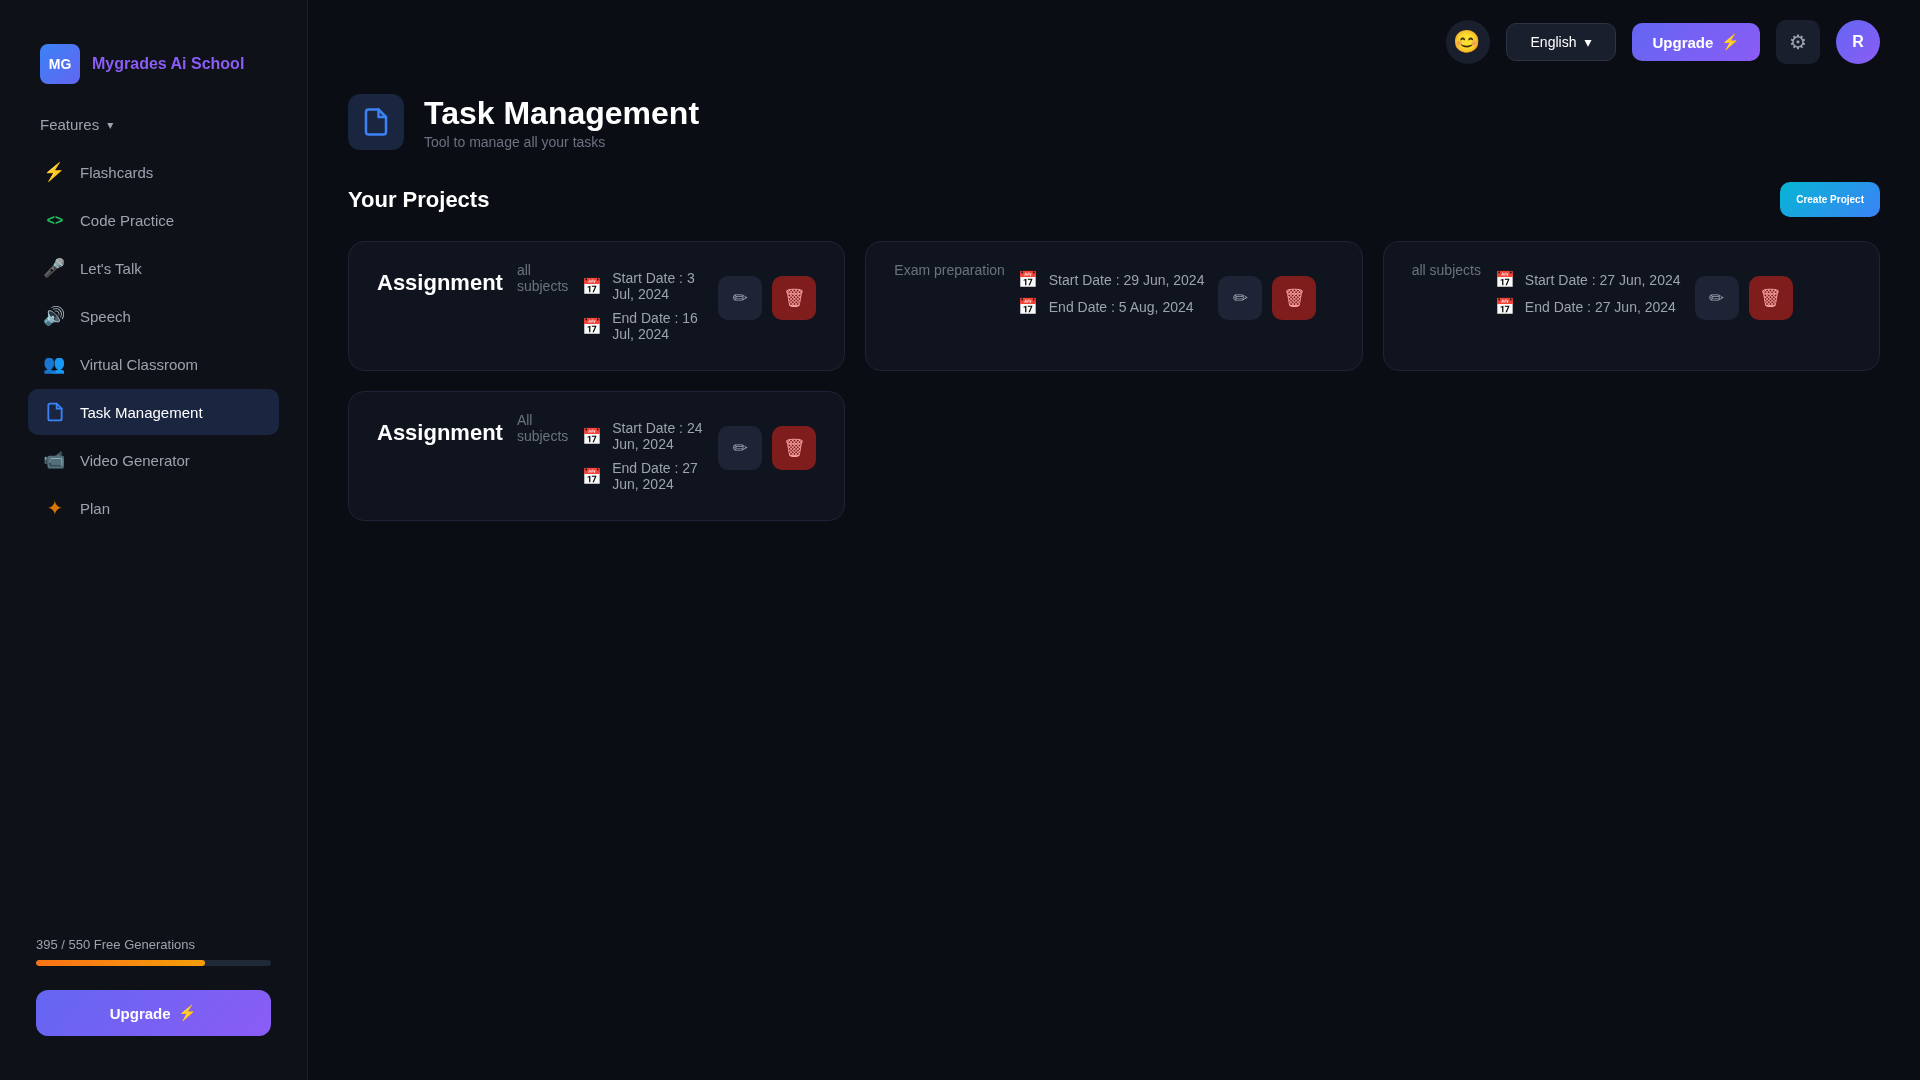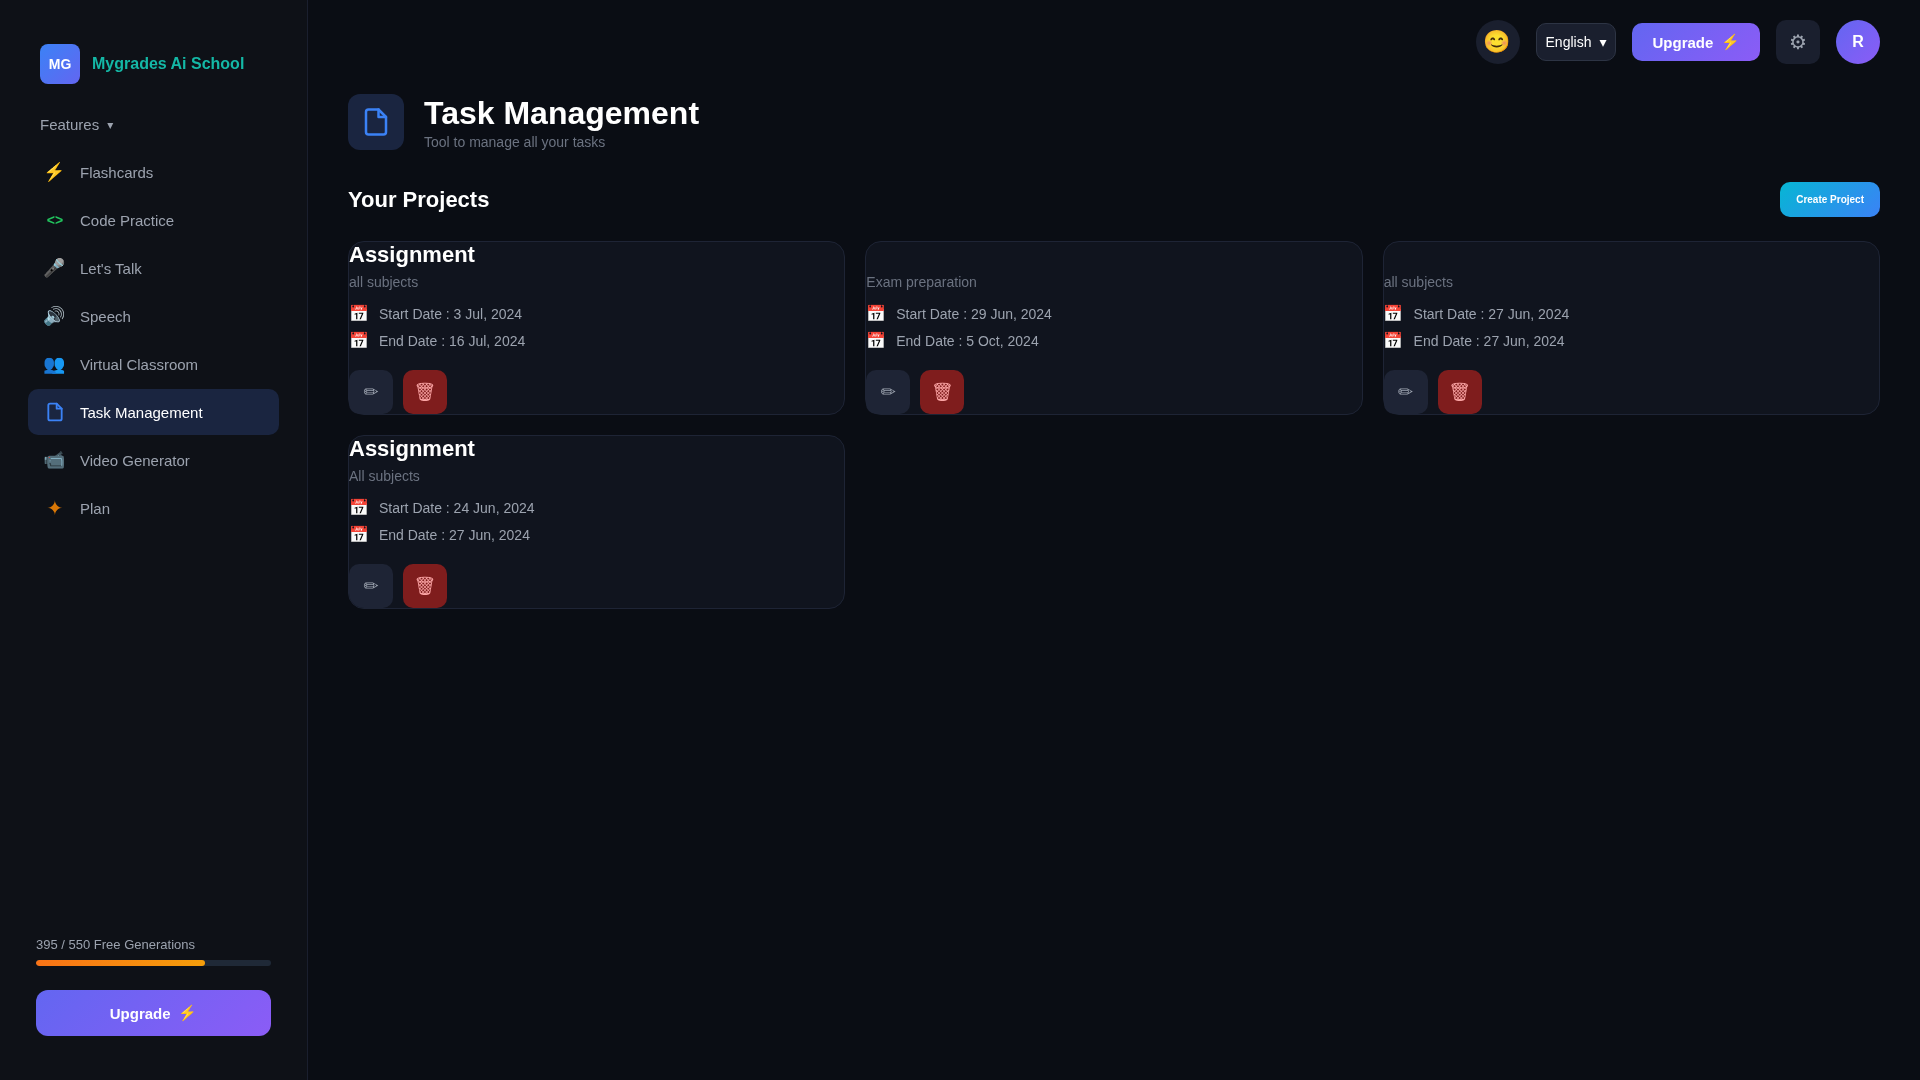--- a/index.html
+++ b/index.html
@@ -47,21 +47,21 @@
       justify-content: center;
       font-weight: 900;
       font-size: 14px;
       color: #fff;
       flex-shrink: 0;
     }
 
     .logo-text {
       font-size: 16px;
       font-weight: 700;
-      color: #14b8a6;
+      color: #8b5cf6;
     }
 
     .features-header {
       display: flex;
       align-items: center;
       gap: 8px;
       padding: 8px 24px 16px 24px;
       color: #9ca3af;
       font-size: 15px;
       font-weight: 500;
@@ -196,21 +196,21 @@
       color: #f59e0b;
     }
 
     .language-selector {
       display: flex;
       align-items: center;
       gap: 8px;
       background: #1a1f2e;
       border: 1px solid #2d3444;
       border-radius: 10px;
-      padding: 10px 9px;
+      padding: 10px 24px;
       cursor: pointer;
       font-size: 14px;
       color: #fff;
       font-weight: 500;
     }
 
     .upgrade-top-btn {
       display: flex;
       align-items: center;
       gap: 8px;
@@ -320,24 +320,23 @@
     .projects-grid {
       display: grid;
       grid-template-columns: repeat(3, 1fr);
       gap: 20px;
     }
 
     .project-card {
       background: #10141e;
       border: 1px solid #1e2435;
       border-radius: 16px;
-      display: flex;
-      flex-direction: column;
+      padding: 28px;
+      display: flex;
       gap: 14px;
-      justify-content: flex-end;
     }
 
     .project-name {
       font-size: 22px;
       font-weight: 700;
       color: #fff;
     }
 
     .project-category {
       font-size: 14px;
@@ -539,21 +538,21 @@
 
         <div class="project-card">
           <div class="project-category">Exam preparation</div>
           <div class="project-dates">
             <div class="project-date">
               <span class="date-icon">📅</span>
               <span>Start Date : 29 Jun, 2024</span>
             </div>
             <div class="project-date">
               <span class="date-icon">📅</span>
-              <span>End Date : 5 Oct, 2024</span>
+              <span>End Date : 5 Aug, 2024</span>
             </div>
           </div>
           <div class="project-actions">
             <button class="action-btn edit-btn">✏</button>
             <button class="action-btn delete-btn">🗑</button>
           </div>
         </div>
 
         <div class="project-card">
           <div class="project-category">all subjects</div>

